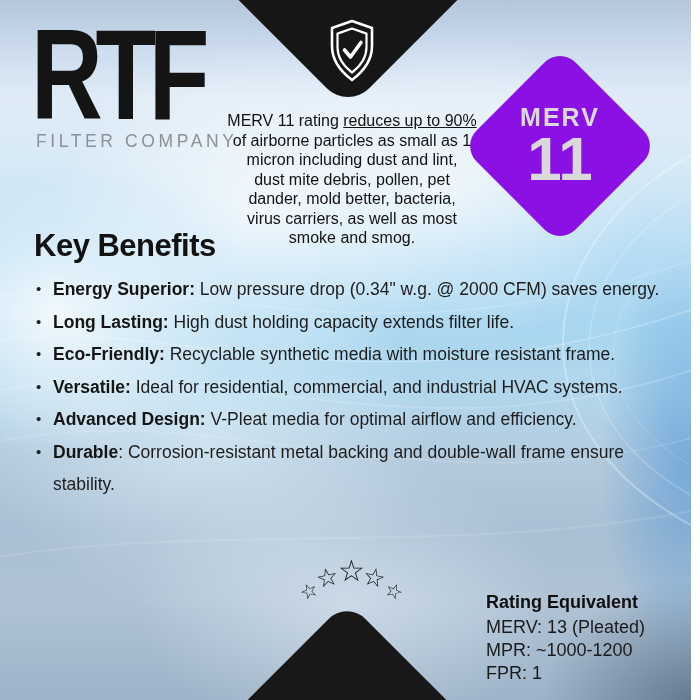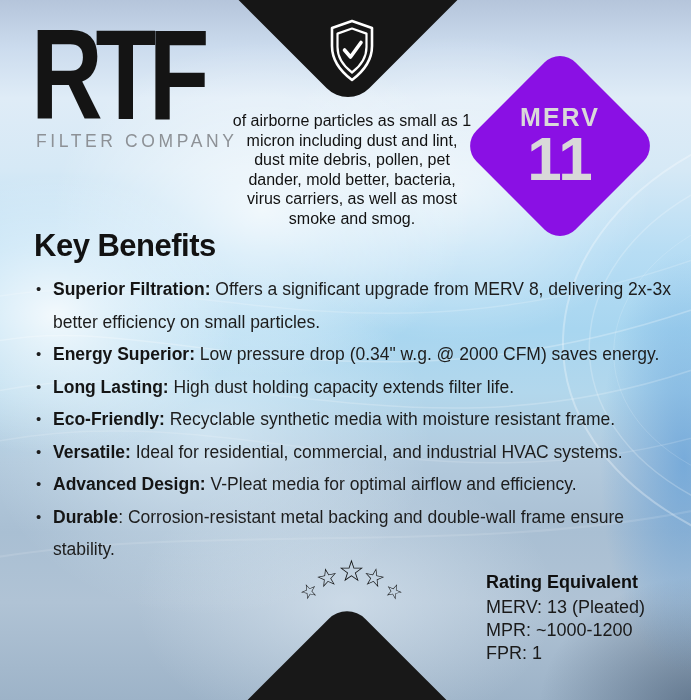--- a/index.html
+++ b/index.html
@@ -50,21 +50,21 @@
   .star::before{content:"\2606";}
   .s1{left:0px;top:25px;font-size:20px;transform:rotate(-24deg);}
   .s2{left:16px;top:9px;font-size:25px;transform:rotate(-12deg);}
   .s3{left:38px;top:0px;font-size:30px;}
   .s4{left:63px;top:9px;font-size:25px;transform:rotate(12deg);}
   .s5{left:85px;top:25px;font-size:20px;transform:rotate(24deg);}
   
   .bottom-triangle{position:absolute;left:247px;top:642px;width:200px;height:200px;background:#181818;
     transform:rotate(45deg);border-radius:26px;z-index:3;}
   
-  .rating{position:absolute;left:486px;top:572px;z-index:4;color:#1a1a1a;}
+  .rating{position:absolute;left:486px;top:592px;z-index:4;color:#1a1a1a;}
   .rating-title{font-size:18px;font-weight:bold;color:#0f0f0f;margin-bottom:3px;}
   .rating-line{font-size:18px;line-height:23px;}
 </style>
 </head>
 <body>
 
 <div class="canvas">
 
   <svg class="waves" width="700" height="700" viewBox="0 0 700 700">
     <path d="M-20,300 C180,255 360,385 720,250" fill="none" stroke="#ffffff" stroke-opacity="0.18" stroke-width="1.5"></path>
@@ -82,39 +82,39 @@
   <svg class="shield" width="52" height="66" viewBox="0 0 52 66">
     <path d="M26 3 L46 10 L46 28 Q46 47 26 62 Q6 47 6 28 L6 10 Z" fill="none" stroke="#ffffff" stroke-width="2.6" stroke-linejoin="round"></path>
     <path d="M26 10.5 L40.5 15.6 L40.5 29 Q40.5 43.5 26 54.5 Q11.5 43.5 11.5 29 L11.5 15.6 Z" fill="none" stroke="#ffffff" stroke-width="2.2" stroke-linejoin="round"></path>
     <path d="M18.5 32 L24.5 39 L35 24.5" fill="none" stroke="#ffffff" stroke-width="3.6" stroke-linecap="round" stroke-linejoin="round"></path>
   </svg>
 
   <div class="logo-main">RTF</div>
   <div class="logo-sub">FILTER COMPANY</div>
 
   <div class="merv-note">
+    <div><span>MERV 11 rating </span><span class="underline">reduces up to 90%</span></div>
     <div>of airborne particles as small as 1</div>
     <div>micron including dust and lint,</div>
     <div>dust mite debris, pollen, pet</div>
     <div>dander, mold better, bacteria,</div>
     <div>virus carriers, as well as most</div>
     <div>smoke and smog.</div>
   </div>
 
   <div class="merv-diamond">
     <div class="merv-inner">
       <div class="merv-label">MERV</div>
       <div class="merv-value">11</div>
     </div>
   </div>
 
   <h2 class="benefits-title">Key Benefits</h2>
 
   <ul class="benefits">
-    <li><b>Superior Filtration:</b><span> Offers a significant upgrade from MERV 8, delivering 2x-3x better efficiency on small particles.</span></li>
     <li><b>Energy Superior:</b><span> Low pressure drop (0.34" w.g. @ 2000 CFM) saves energy.</span></li>
     <li><b>Long Lasting:</b><span> High dust holding capacity extends filter life.</span></li>
     <li><b>Eco-Friendly:</b><span> Recyclable synthetic media with moisture resistant frame.</span></li>
     <li><b>Versatile:</b><span> Ideal for residential, commercial, and industrial HVAC systems.</span></li>
     <li><b>Advanced Design:</b><span> V-Pleat media for optimal airflow and efficiency.</span></li>
     <li><b>Durable</b><span>: Corrosion-resistant metal backing and double-wall frame ensure stability.</span></li>
   </ul>
 
   <div class="stars">
     <span class="star s1"></span>

